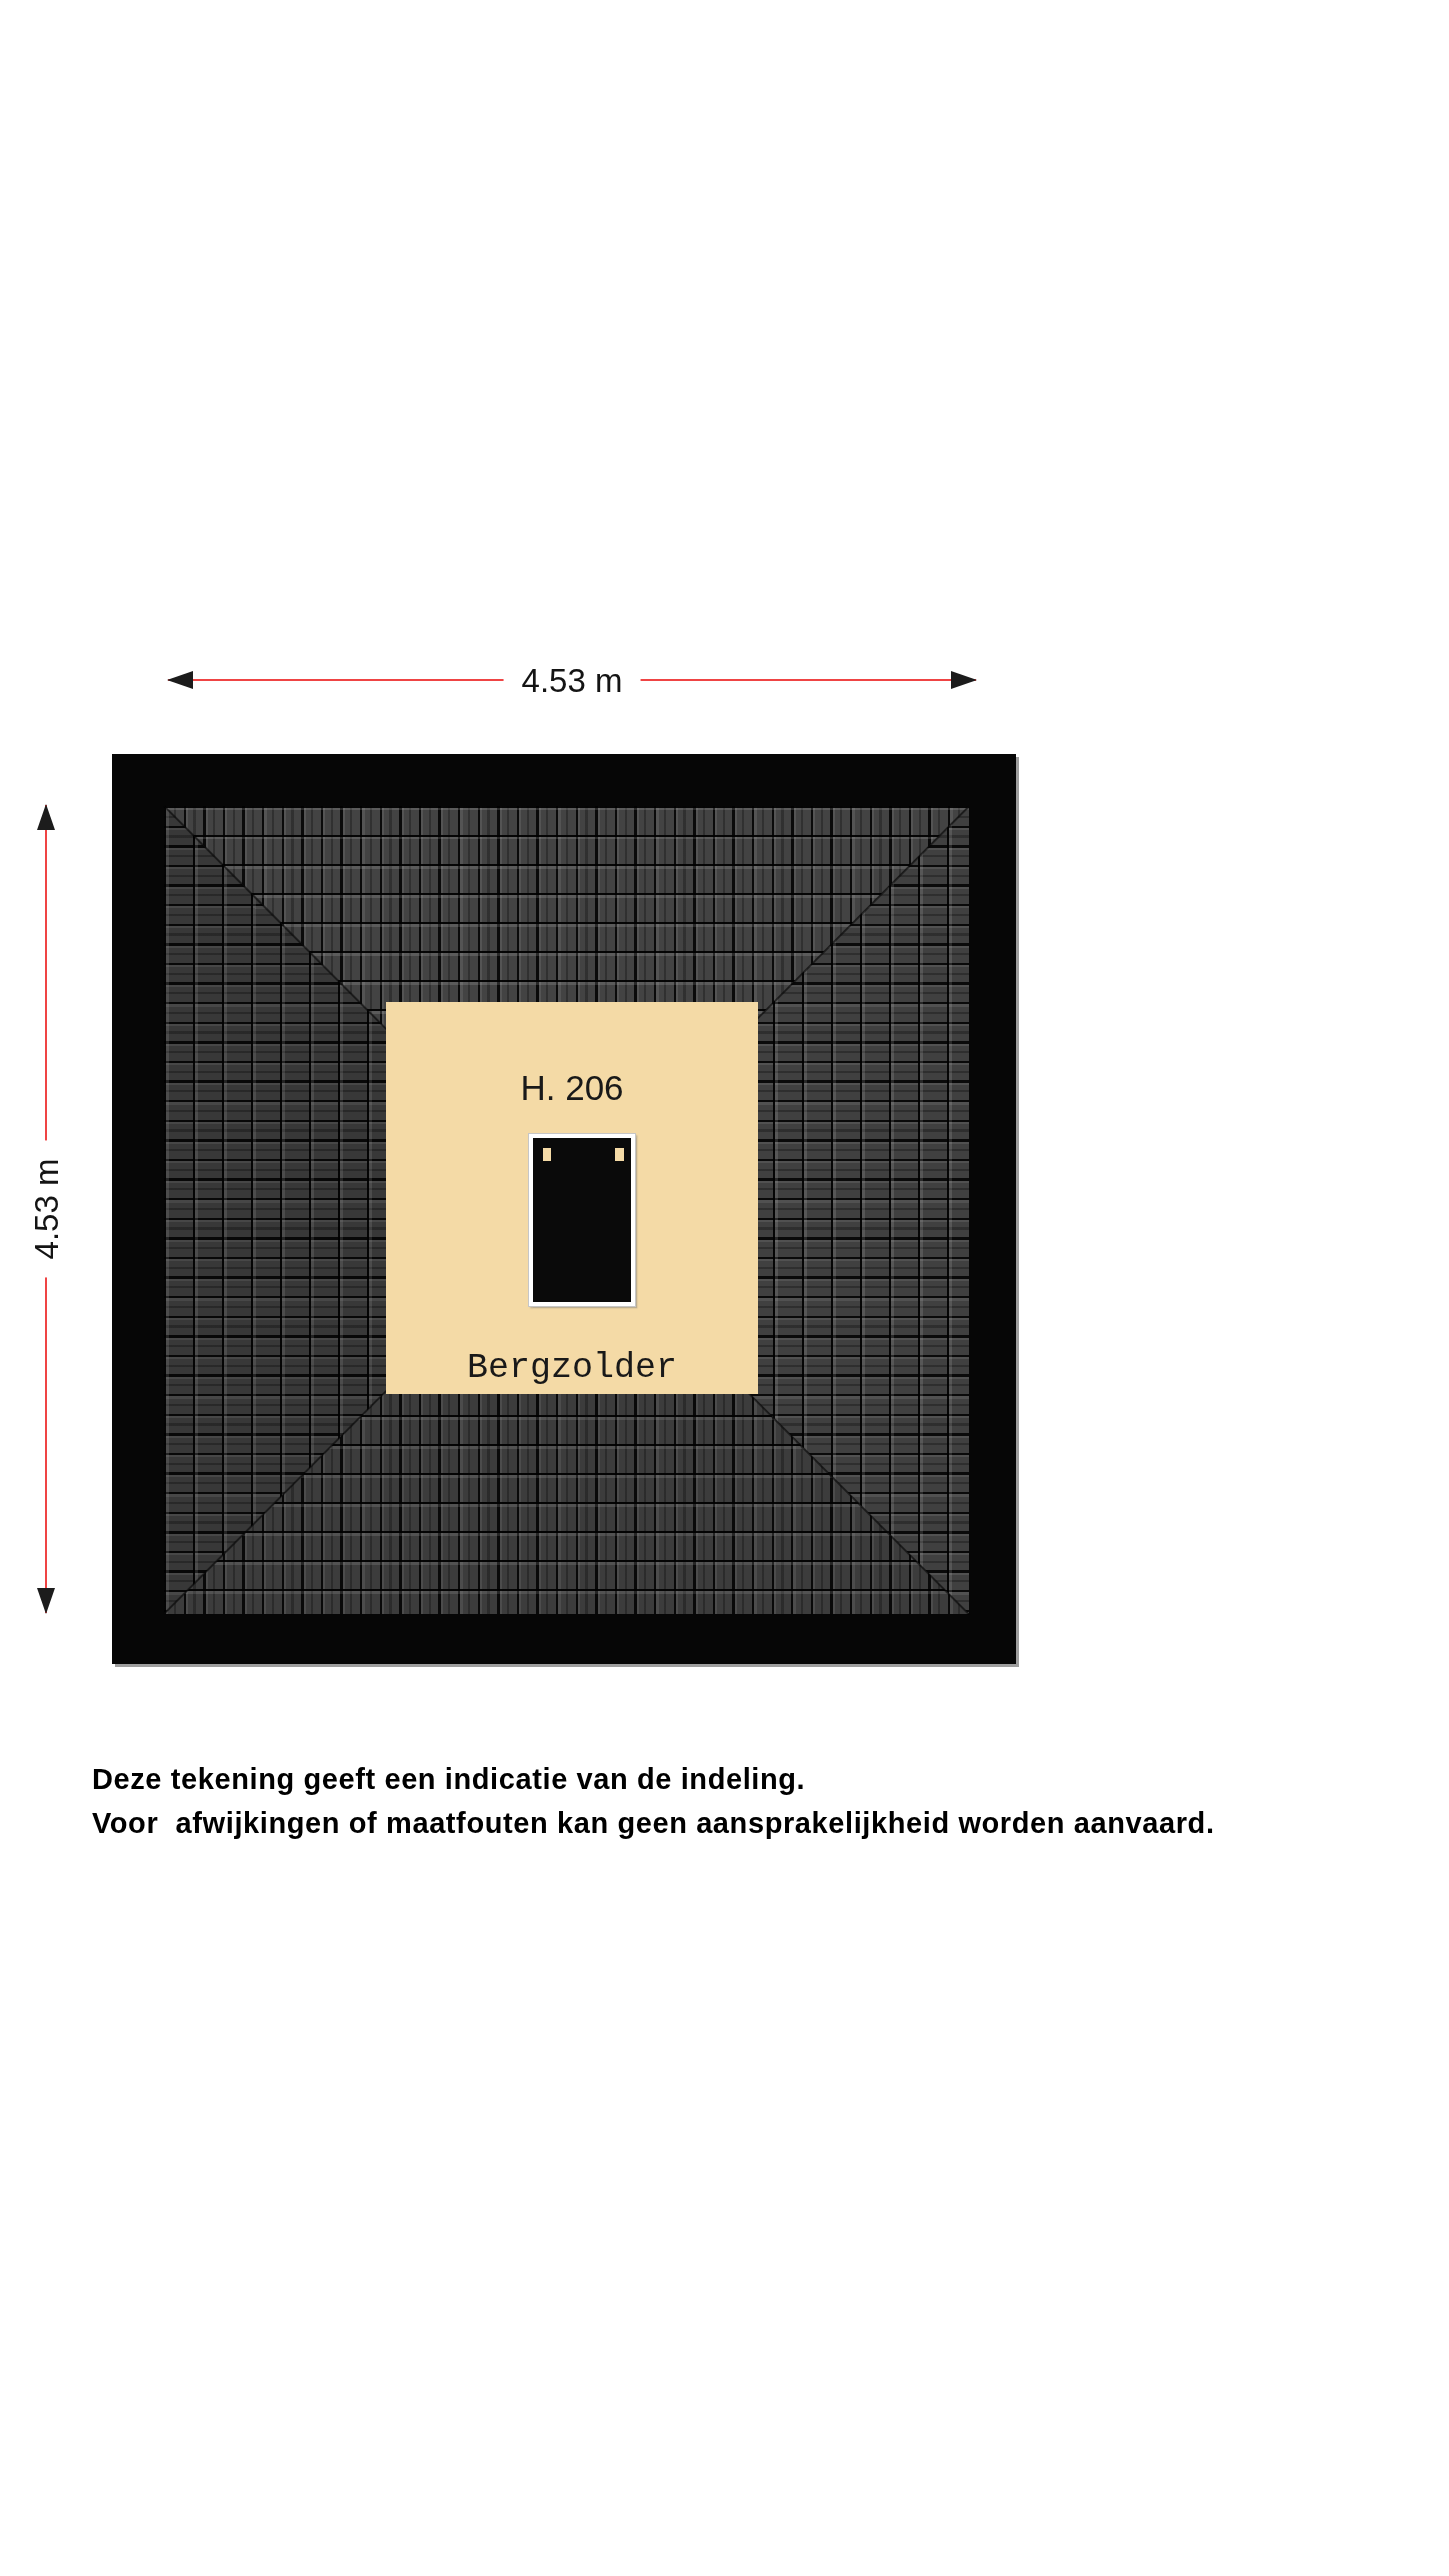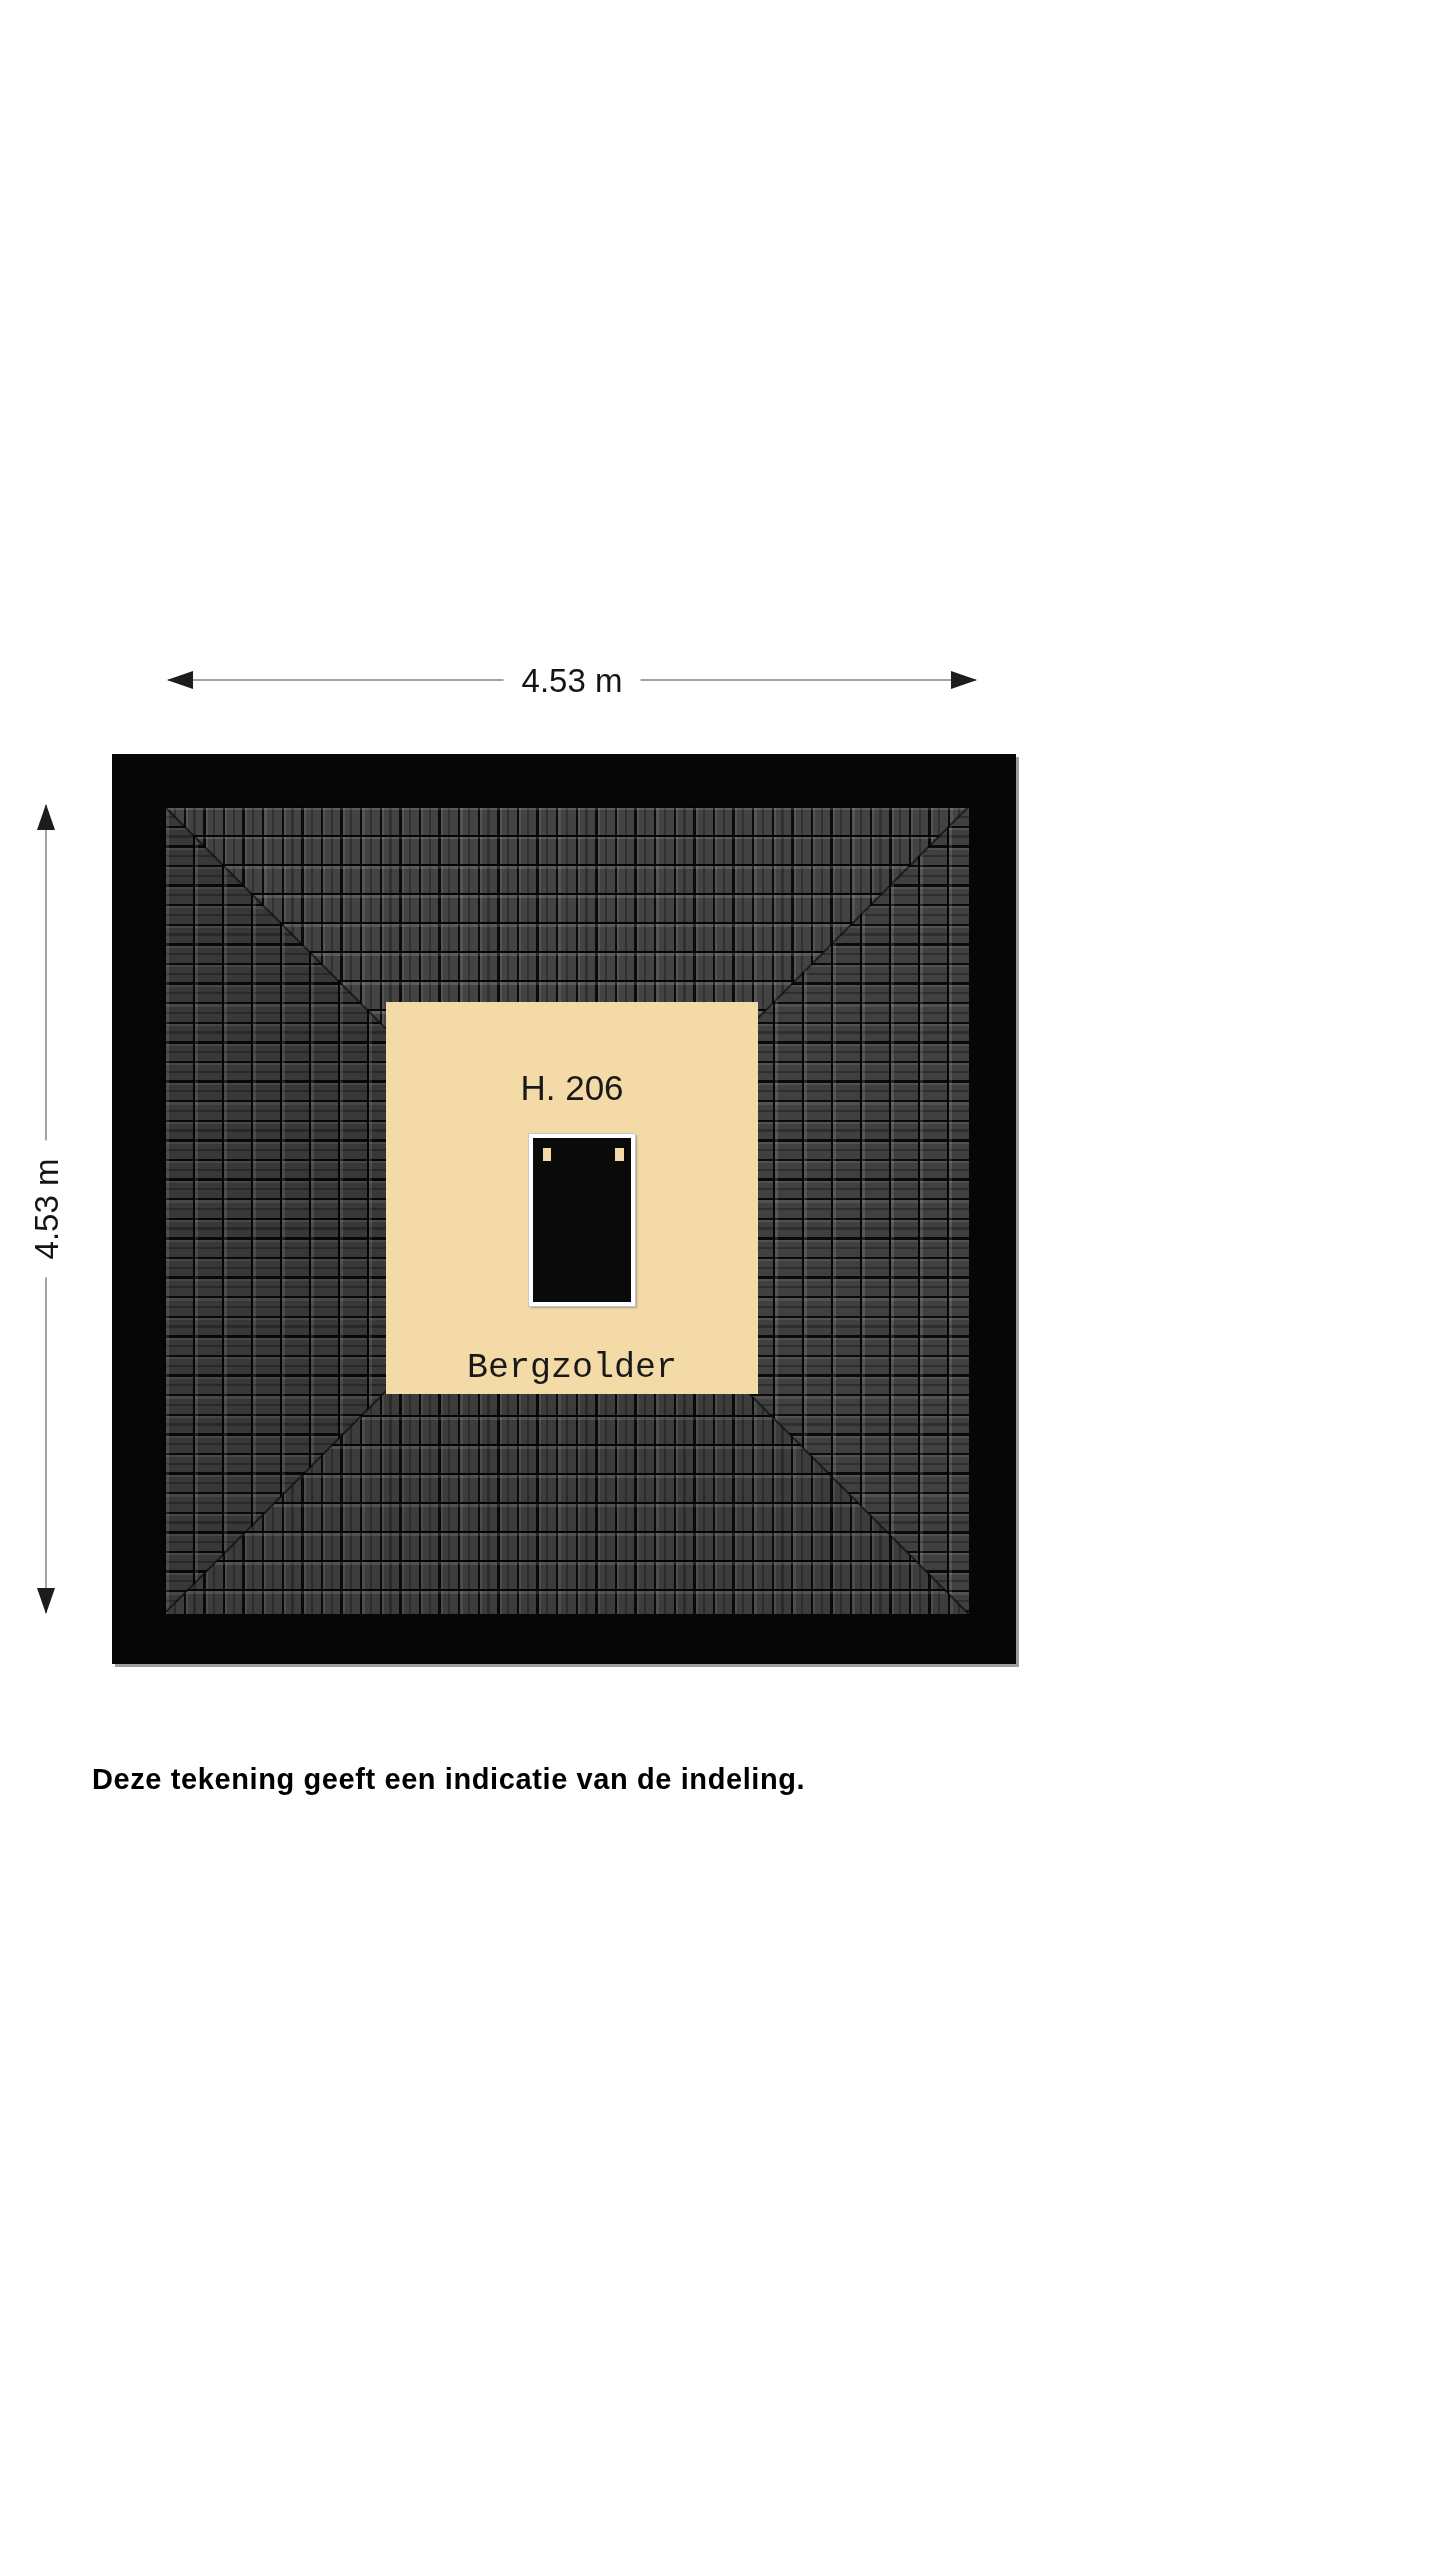--- a/index.html
+++ b/index.html
@@ -10,21 +10,21 @@
   }
   .page {
     position: relative;
     width: 1449px;
     height: 2576px;
     background: #ffffff;
     overflow: hidden;
   }
 
   
-  .dim-line { background: #a3a3a3; position: absolute; }
+  .dim-line { background: #ef4444; position: absolute; }
   .hdim {
     left: 168px; top: 679px;
     width: 808px; height: 2.3px;
   }
   .hdim::before, .hdim::after {
     content: ""; position: absolute; top: 50%; transform: translateY(-50%);
     width: 0; height: 0;
     border-top: 9px solid transparent;
     border-bottom: 9px solid transparent;
   }
@@ -202,16 +202,17 @@
           <span class="post post-r"></span>
         </div>
       </div>
 
       <div class="room-name">Bergzolder</div>
     </div>
   </div>
 
   <div class="disclaimer">
     <p>Deze tekening geeft een indicatie van de indeling.</p>
+    <p>Voor  afwijkingen of maatfouten kan geen aansprakelijkheid worden aanvaard.</p>
   </div>
 
 </div>
 
 
 </body></html>

